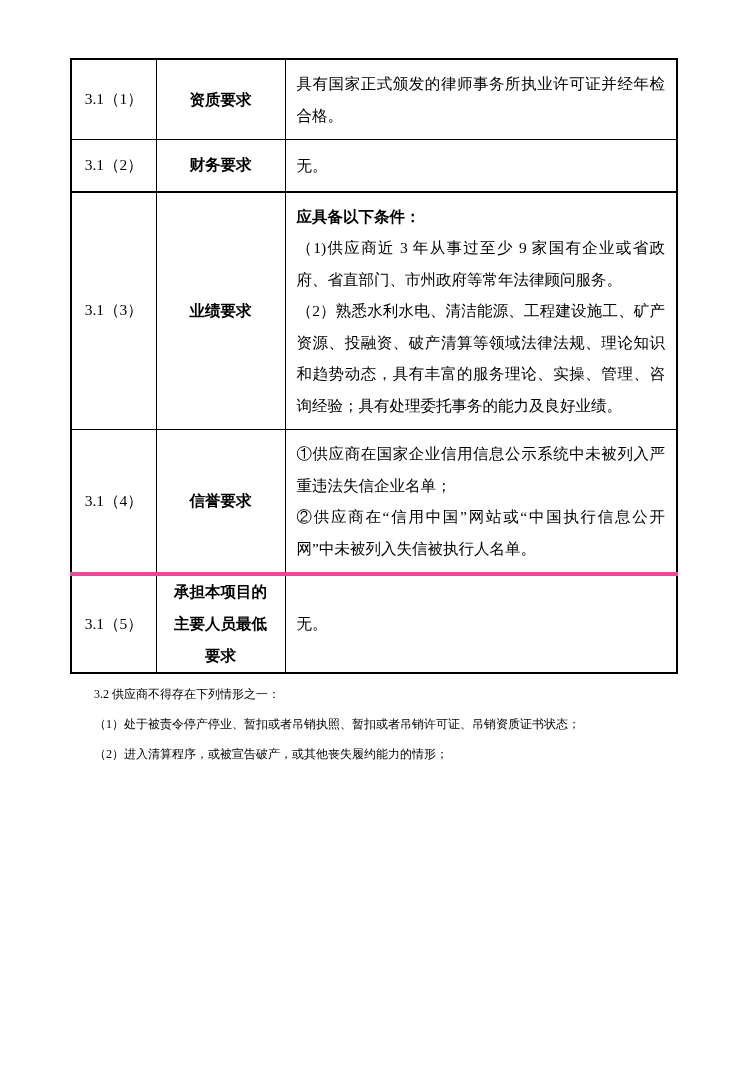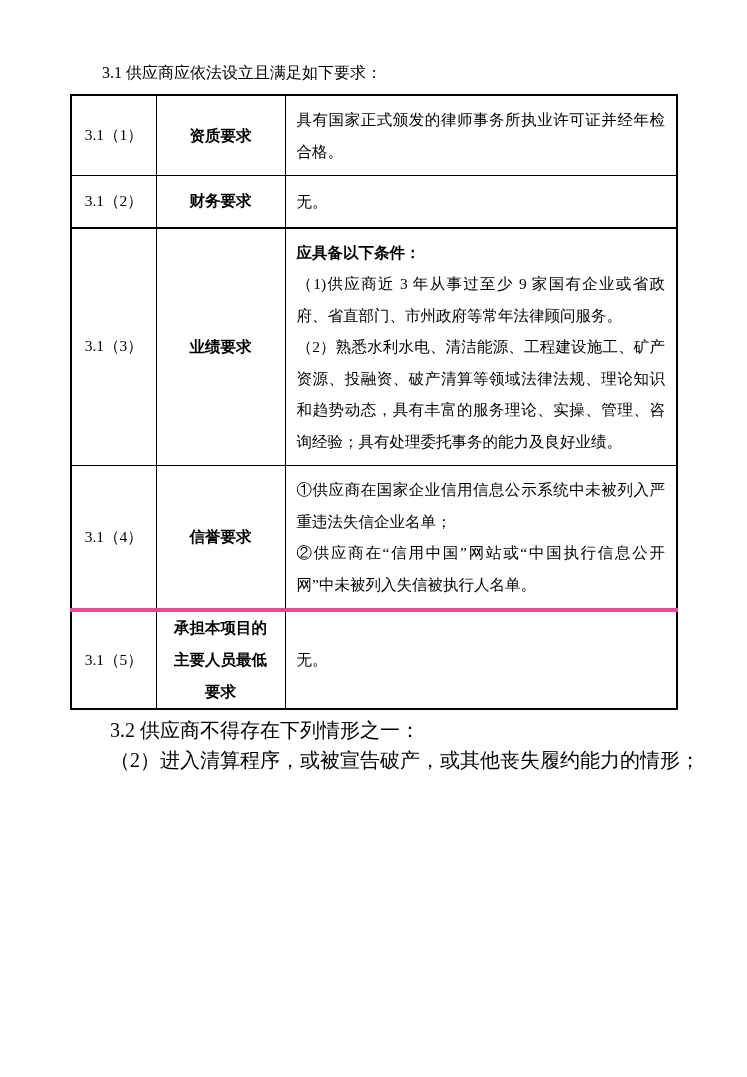--- a/index.html
+++ b/index.html
@@ -48,33 +48,32 @@
   td.c2 { width: 129px; text-align: center; font-weight: 700; padding: 0 14px; line-height: 32px; }
   td.c3 { width: 392px; padding: 8px 11px; }
   td.c3 p {
     line-height: 31.5px;
     text-align: justify;
     margin: 0;
   }
   td.c3 p.bold { font-weight: 700; }
   .paras { width: 630px; margin-top: 5px; }
   .para {
-    font-size: 20px;
+    font-size: 12px;
     line-height: 30px;
     text-indent: 2em;
     text-align: justify;
   }
   .para .pnum.bold { font-weight: 700; }
 </style>
 </head>
 <body>
 
 <div class="page">
 
-  <p class="intro">3.1 供应商应依法设立且满足如下要求：</p>
 
   <table class="req">
     <tbody id="req-tbody">
         <tr>
           <td class="c1">3.1（1）</td>
           <td class="c2">资质要求</td>
           <td class="c3">
             <p>具有国家正式颁发的律师事务所执业许可证并经年检合格。</p>
           </td>
         </tr>
@@ -107,16 +106,17 @@
           <td class="c2">承担本项目的主要人员最低要求</td>
           <td class="c3">
             <p>无。</p>
           </td>
         </tr>
       </tbody>
   </table>
 
   <div class="paras" id="paras">
       <p class="para"><span class="pnum">3.2</span> <span>供应商不得存在下列情形之一：</span></p>
+      <p class="para"><span>（1）处于被责令停产停业、暂扣或者吊销执照、暂扣或者吊销许可证、吊销资质证书状态；</span></p>
       <p class="para"><span>（2）进入清算程序，或被宣告破产，或其他丧失履约能力的情形；</span></p>
     </div>
 
 </div>
 
 </body></html>

